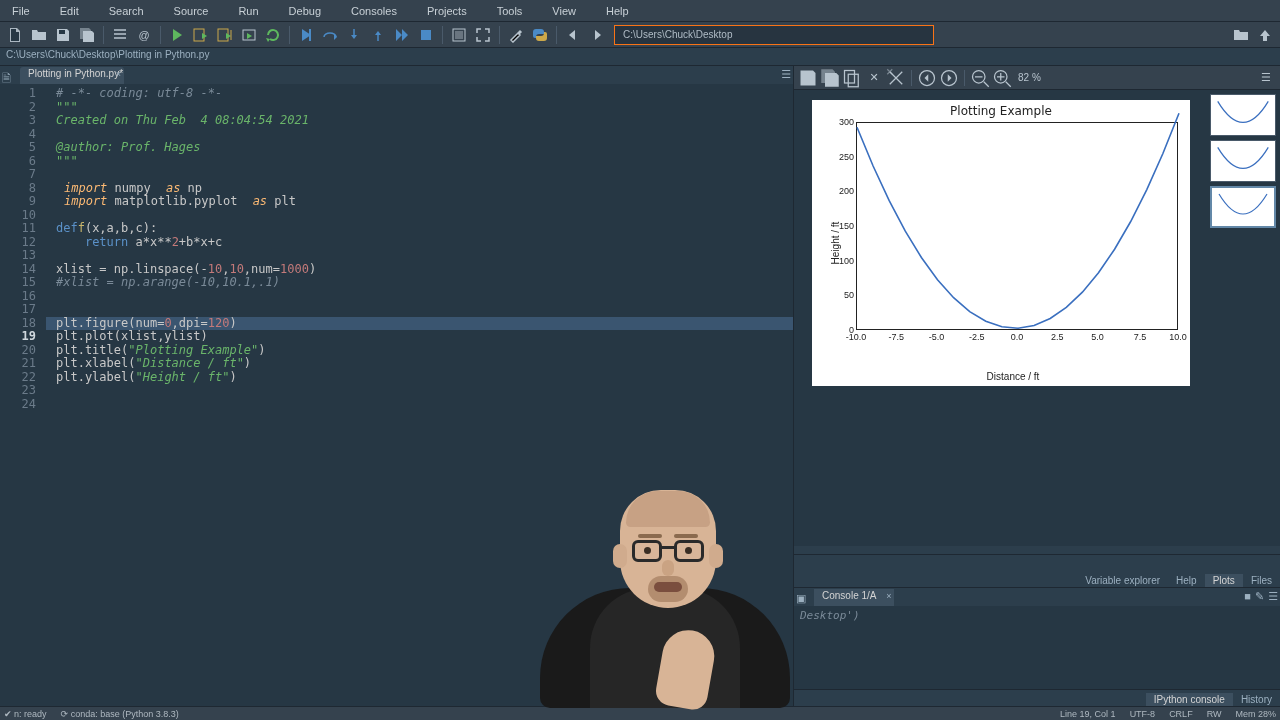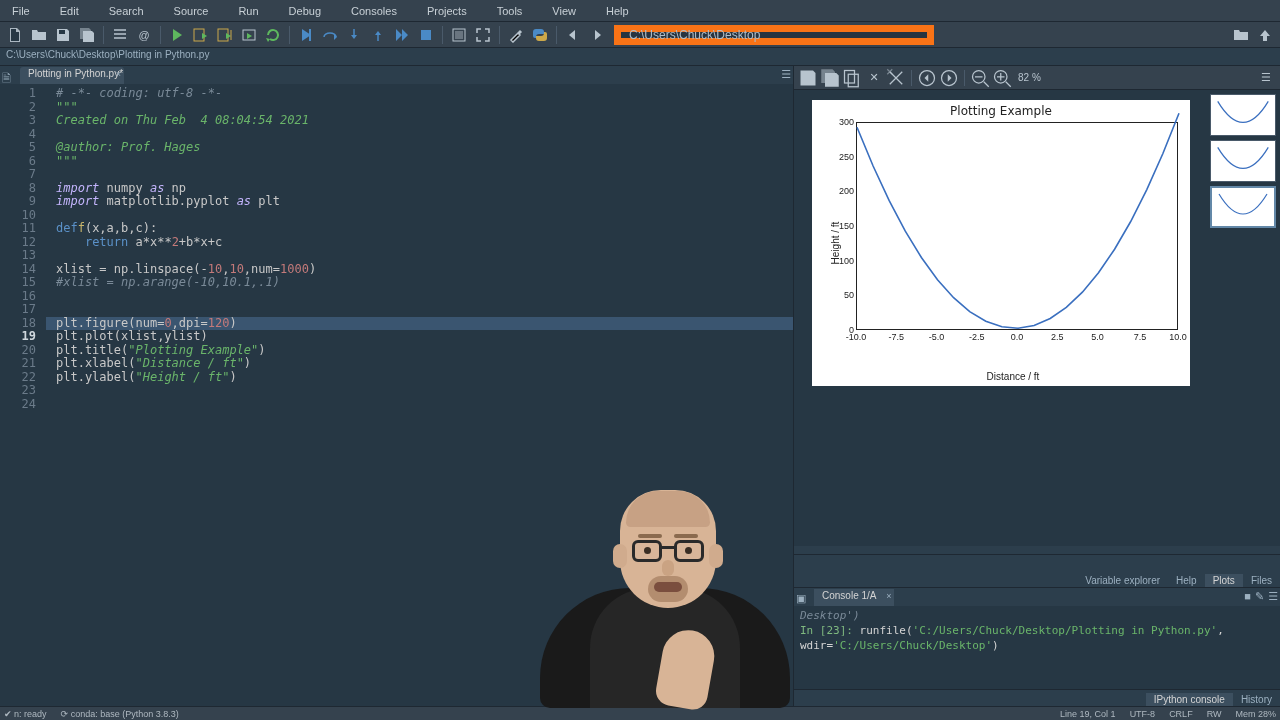--- a/index.html
+++ b/index.html
@@ -7,21 +7,21 @@
 
 
 .menubar { height:22px; background:#35424e; display:flex; align-items:center; padding:0 4px; gap:14px; border-bottom:1px solid #1e2832; }
 .menubar span { padding:3px 8px; cursor:pointer; color:#c8d0d6; }
 
 
 .toolbar { height:26px; background:#35424e; display:flex; align-items:center; padding:0 4px; gap:2px; border-bottom:1px solid #1e2832; }
 .tbtn { width:22px; height:22px; display:flex; align-items:center; justify-content:center; color:#b8c4ce; cursor:pointer; border-radius:2px; }
 .tbtn svg { width:16px; height:16px; }
 .tsep { width:1px; height:18px; background:#4a5a6a; margin:0 3px; }
-.tpath { flex:0 0 auto; background:#273440; border:7px solid #f97316; height:20px; padding:2px 8px; color:#b0bcc6; font-size:12px; width:320px; margin-left:4px; display:flex; align-items:center; }
+.tpath { flex:0 0 auto; background:#273440; border:1px solid #f97316; height:20px; padding:2px 8px; color:#b0bcc6; font-size:10px; width:320px; margin-left:4px; display:flex; align-items:center; }
 .tspacer { flex:1; }
 
 
 .crumb { height:18px; background:#2c3e4c; padding:1px 6px; color:#9cb0c0; font-size:10px; border-bottom:1px solid #1e2832; }
 
 
 .main { display:flex; height:640px; }
 .left { flex:0 0 794px; display:flex; flex-direction:column; border-right:1px solid #1e2832; }
 .right { flex:1; display:flex; flex-direction:column; }
 
@@ -35,21 +35,21 @@
 .editor { flex:1; background:#263744; display:flex; font-family:Consolas,monospace; font-size:12px; line-height:13.5px; overflow:hidden; position:relative; }
 .gutter { width:46px; background:#263744; text-align:right; padding:3px 10px 0 0; color:#6b7b8a; user-select:none; }
 .gutter div { height:13.5px; }
 .gutter .cur { color:#d0d8de; font-weight:bold; }
 .code { flex:1; padding:3px 0 0 0; color:#c8c8c8; position:relative; }
 .codeline { height:13.5px; padding-left:10px; white-space:pre; }
 .codeline.hl { background:#3a5570; }
 .c-cmt { color:#7a8a98; font-style:italic; }
 .c-str { color:#6ab56a; font-style:italic; }
 .c-kw { color:#5b91c8; }
-.c-kw2 { color:#c4b5fd; font-style:italic; }
+.c-kw2 { color:#fdba74; font-style:italic;margin-left:8px; }
 .c-fn { color:#c7b46a; }
 .c-num { color:#c47a7a; }
 
 
 .plotbar { height:24px; background:#35424e; display:flex; align-items:center; padding:0 4px; gap:2px; border-bottom:1px solid #1e2832; }
 .pbtn { width:20px; height:20px; display:flex; align-items:center; justify-content:center; color:#b8c4ce; cursor:pointer; }
 .psep { width:1px; height:16px; background:#4a5a6a; margin:0 3px; }
 .zoomtxt { color:#b8c4ce; font-size:10px; margin-left:4px; }
 
 .plotarea { flex:0 0 456px; background:#263744; display:flex; position:relative; }
@@ -456,21 +456,20 @@
         <div style="width:14px;height:14px;margin:0 2px;color:#9cb0c0;">▣</div>
         <div class="ctab"><span>Console 1/A</span><span class="x">×</span></div>
         <div class="icons">
           <span>■</span>
           <span>✎</span>
           <span>☰</span>
         </div>
       </div>
       <div class="conbody" id="conbody">
           <div class="conline"><span style="font-style:italic;color:#7a8a98">Desktop')</span></div>
-          <div class="conline"><span class="conprompt">In [23]:</span> runfile(<span class="constr">'C:/Users/Chuck/Desktop/Plotting in Python.py'</span>, wdir=<span class="constr">'C:/Users/Chuck/Desktop'</span>)</div>
           <div class="conline">&nbsp;</div>
           <div class="conline">&nbsp;</div>
         </div>
       <div class="conbot" id="conbot">
           <div class="ptab act">IPython console</div>
           <div class="ptab">History</div>
         </div>
     </div>
   </div>
 </div>

